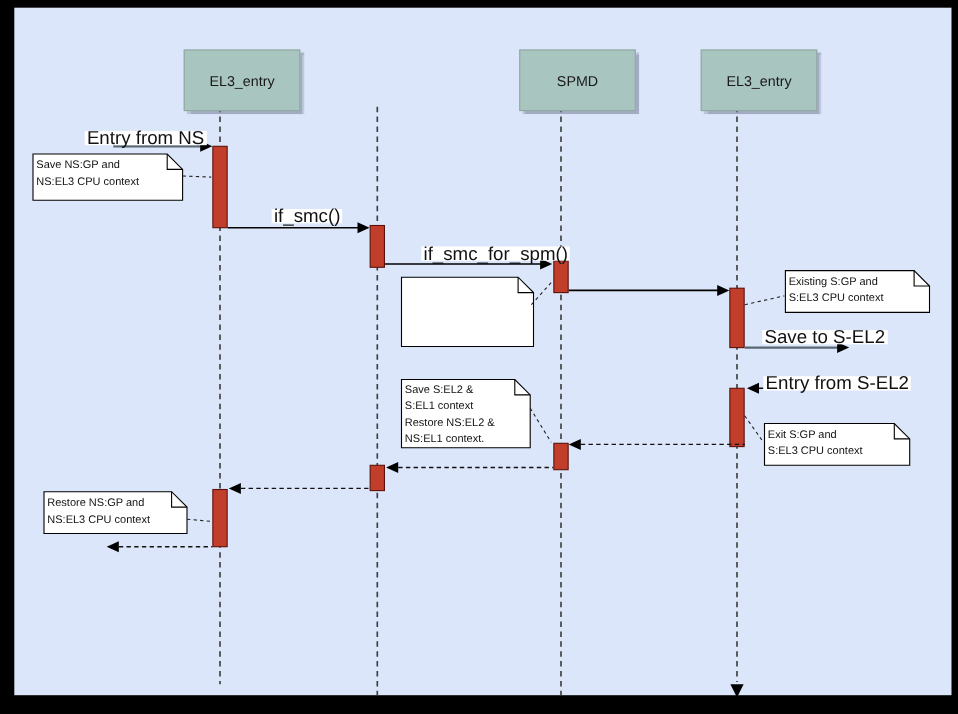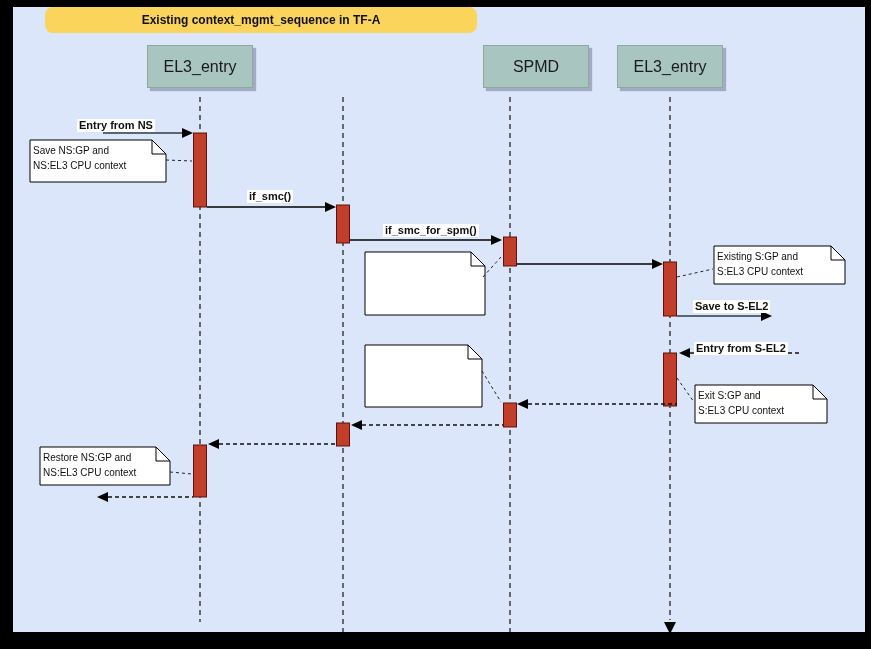--- a/index.html
+++ b/index.html
@@ -16,24 +16,24 @@
   .msg-solid{stroke:#000;stroke-width:1.5;fill:none;}
   .msg-gray{stroke:#5a6672;stroke-width:2;fill:none;}
   .msg-dashed{stroke:#111;stroke-width:1.3;stroke-dasharray:4 3;fill:none;}
   .head{fill:#000;stroke:none;}
   .note-shape{fill:var(--note-bg);stroke:#000;stroke-width:1;}
   .note-fold{fill:none;stroke:#000;stroke-width:1;}
   .connector{stroke:#222;stroke-width:1;stroke-dasharray:3 3;fill:none;}
   .title{position:absolute;left:45px;top:7px;width:432px;height:26px;background:var(--title-bg);
          border-radius:8px;display:flex;align-items:center;justify-content:center;
          font-size:12px;font-weight:bold;color:#111;}
-  .actor{position:absolute;top:45px;width:106px;height:43px;background:var(--actor-bg);
+  .actor{position:absolute;top:45px;width:106px;height:56px;background:var(--actor-bg);
          border:1px solid #8fa8a2;box-sizing:border-box;display:flex;align-items:center;justify-content:center;
-         font-size:16px;color:#1a1a1a;box-shadow:3px 3px 1px rgba(90,100,125,0.45);}
-  .msg-label{position:absolute;background:#fff;font-size:11px;color:#111;padding:0 2px;line-height:13px;white-space:nowrap;font-weight:bold;}
+         font-size:13px;color:#1a1a1a;box-shadow:3px 3px 1px rgba(90,100,125,0.45);margin-left:20px;}
+  .msg-label{position:absolute;background:#fff;font-size:17px;color:#111;padding:0 2px;line-height:13px;white-space:nowrap;}
   .note-text{position:absolute;font-size:10px;line-height:15px;color:#111;white-space:pre-line;}
 </style>
 </head>
 <body>
 
 <div class="frame">
   <div class="canvas"></div>
 
   <svg class="overlay" width="871" height="649" viewBox="0 0 871 649">
 
@@ -129,33 +129,36 @@
       <polyline class="note-fold" points="813,385 813,399 827,399"></polyline>
       <line class="connector" x1="677" y1="378" x2="694" y2="402"></line>
     </g>
     <g>
       <polygon class="note-shape" points="40,447 156,447 170,461 170,485 40,485"></polygon>
       <polyline class="note-fold" points="156,447 156,461 170,461"></polyline>
       <line class="connector" x1="170" y1="472" x2="192" y2="474"></line>
     </g>
   </svg>
 
-  <div class="title">Existing context_mgmt_sequence in TF-A</div>
 
   <div class="actor" style="left:147px;">EL3_entry</div>
-  <div class="actor" style="left:483px;">SPMD</div>
+  <div class="actor" style="left:452px;">SPMD</div>
   <div class="actor" style="left:617px;">EL3_entry</div>
 
   <div class="msg-label" style="left:77px;top:119px;">Entry from NS</div>
   <div class="msg-label" style="left:247px;top:190px;">if_smc()</div>
   <div class="msg-label" style="left:383px;top:224px;">if_smc_for_spm()</div>
   <div class="msg-label" style="left:693px;top:300px;">Save to S-EL2</div>
   <div class="msg-label" style="left:694px;top:342px;text-align:center;">Entry from S-EL2</div>
 
   <div class="note-text" style="left:33px;top:143px;">Save NS:GP and
 NS:EL3 CPU context</div>
   <div class="note-text" style="left:717px;top:249px;">Existing S:GP and
 S:EL3 CPU context</div>
+  <div class="note-text" style="left:368px;top:347px;">Save S:EL2 &amp;
+S:EL1 context
+Restore NS:EL2 &amp;
+NS:EL1 context.</div>
   <div class="note-text" style="left:698px;top:388px;">Exit S:GP and
 S:EL3 CPU context</div>
   <div class="note-text" style="left:43px;top:450px;">Restore NS:GP and
 NS:EL3 CPU context</div>
 </div>
 
 </body></html>

